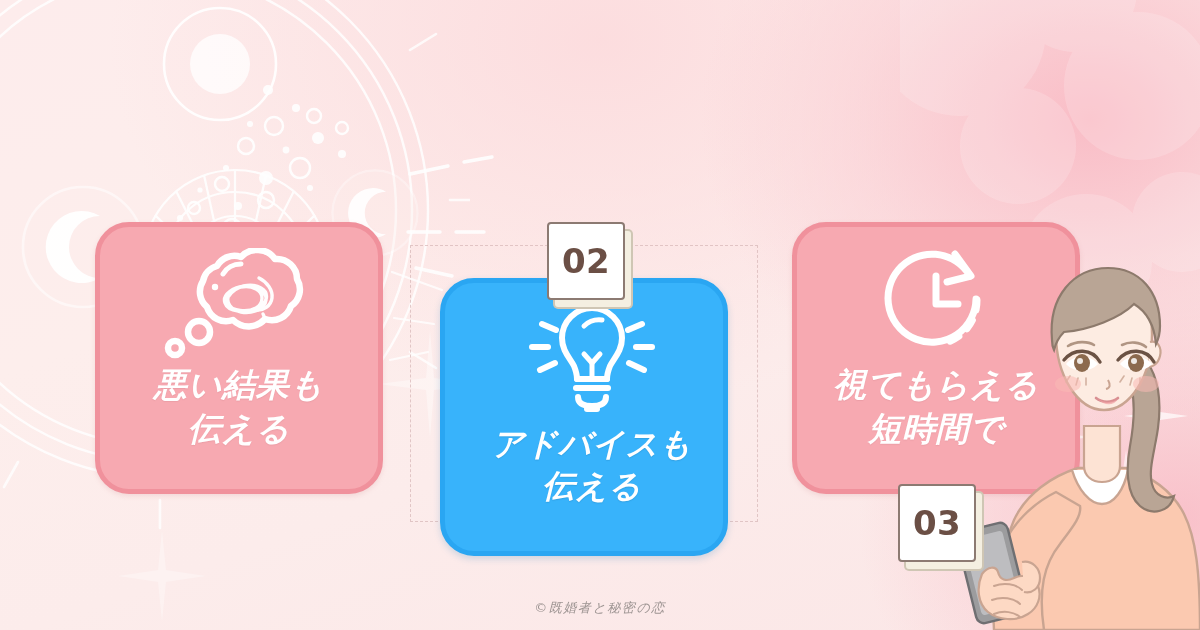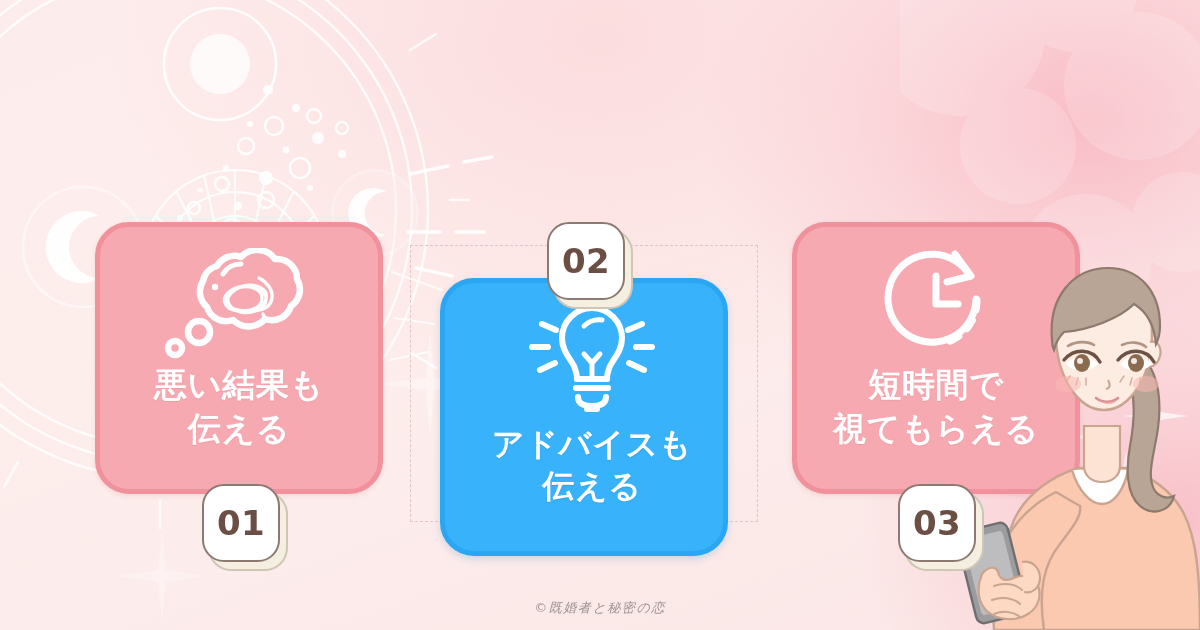--- a/index.html
+++ b/index.html
@@ -33,21 +33,21 @@
   }
   .title .l2{display:block;}
 
   
   .dashed-rect{
     position:absolute;left:410px;top:245px;width:346px;height:275px;
     border:1.5px dashed #d9b9b9;opacity:.75;z-index:3;
   }
 
   
-  .cards{position:absolute;left:0;top:0;width:1200px;height:630px;z-index:5;}
+  .cards{position:absolute;left:0;top:0;width:1200px;height:630px;z-index:5;font-style:italic;}
   .card{
     position:absolute;border-radius:34px;
     display:flex;flex-direction:column;align-items:center;justify-content:flex-start;
     box-sizing:border-box;
   }
   .card.pink{
     width:288px;height:272px;top:222px;
     background:#f7a9b1;border:5px solid #f0919c;
     box-shadow:0 2px 5px rgba(200,120,130,.18);
   }
@@ -65,21 +65,21 @@
     color:#ffffff;font-weight:bold;text-align:center;
     font-size:33px;line-height:1.32;letter-spacing:.02em;
     font-family:"DejaVu Sans","Liberation Sans",sans-serif;
     text-shadow:0 1px 1px rgba(190,110,120,.18);
   }
   .card.blue .card-label{font-size:32px;text-shadow:0 1px 1px rgba(30,110,165,.25);}
   .card-label .ln{display:block;}
 
   
   .badge{
-    position:absolute;width:74px;height:74px;border-radius:22px;
+    position:absolute;width:74px;height:74px;border-radius:4px;
     background:#ffffff;border:2px solid #8c7a72;
     display:flex;align-items:center;justify-content:center;
     color:#6b4f45;font-size:34px;font-weight:bold;letter-spacing:.01em;
     font-family:"DejaVu Sans","Liberation Sans",sans-serif;
     z-index:8;
     box-shadow:7px 8px 0 -1px #f4efe1, 7px 8px 0 1px #cfc6b4;
   }
   .badge.b1{left:202px;top:484px;}
   .badge.b2{left:547px;top:222px;}
   .badge.b3{left:898px;top:484px;}
@@ -311,27 +311,26 @@
             <path d="M97 30 a44 44 0 1 0 6 23"></path>
             <path d="M82 8 l16 22 l-24 6"></path>
             <path d="M63 30 v28 h22"></path>
           </g>
           <g fill="none" stroke="#ffffff" stroke-width="7" stroke-linecap="round" stroke-dasharray="10 11">
             <path d="M104 54 a44 44 0 0 1 -29 42"></path>
           </g>
         </svg>
       </div>
       <div class="card-label">
+        <span class="ln">視てもらえる</span>
         <span class="ln">短時間で</span>
-        <span class="ln">視てもらえる</span>
       </div>
     </div>
   </div>
 
-  <div class="badge b1">01</div>
   <div class="badge b2">02</div>
   <div class="badge b3">03</div>
 
   <svg class="woman" viewBox="0 0 240 400" preserveAspectRatio="xMaxYMax meet">
     <defs>
       <clipPath id="cw">
           <rect x="0" y="0" width="240" height="400"></rect>
         </clipPath>
     </defs>
     <g clip-path="url(#cw)">

